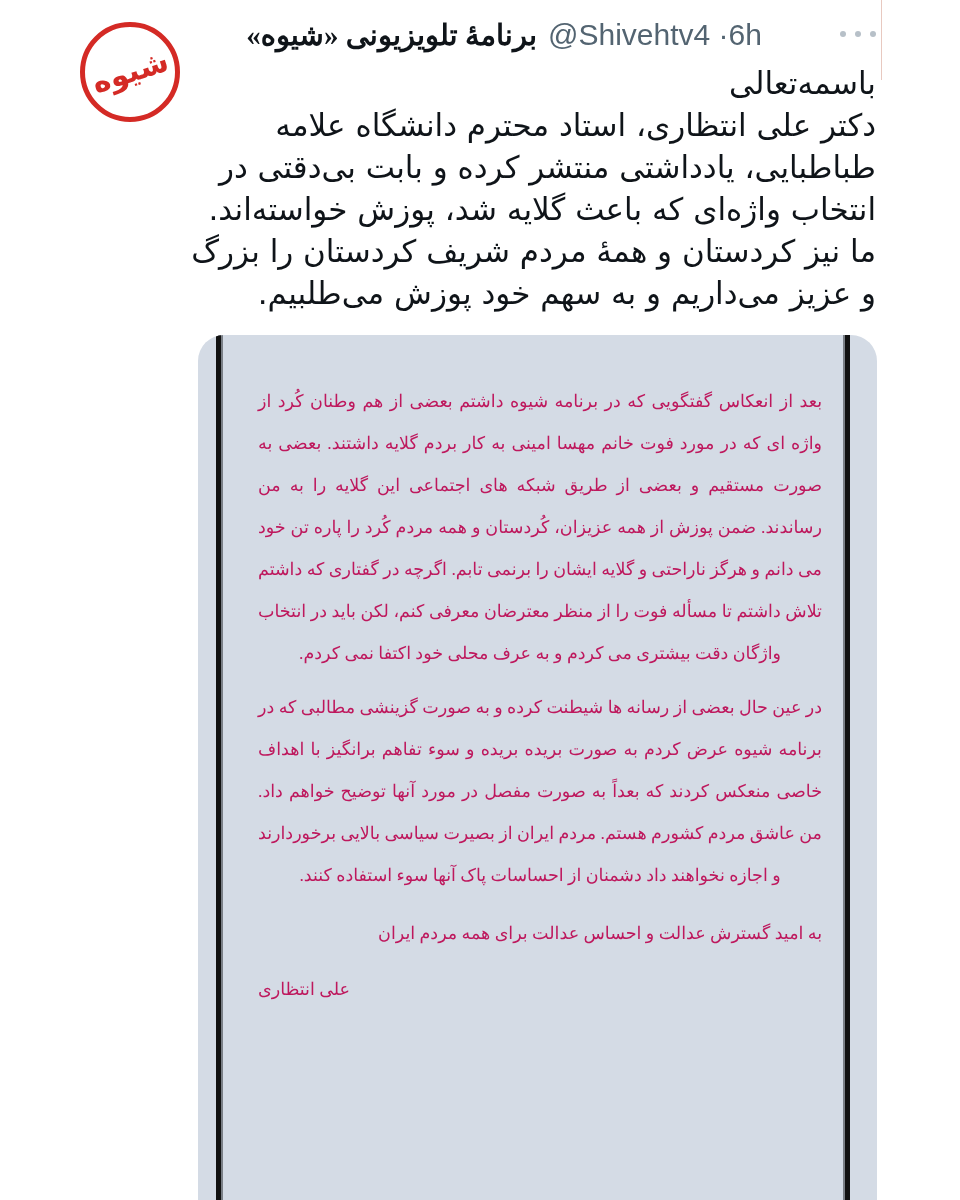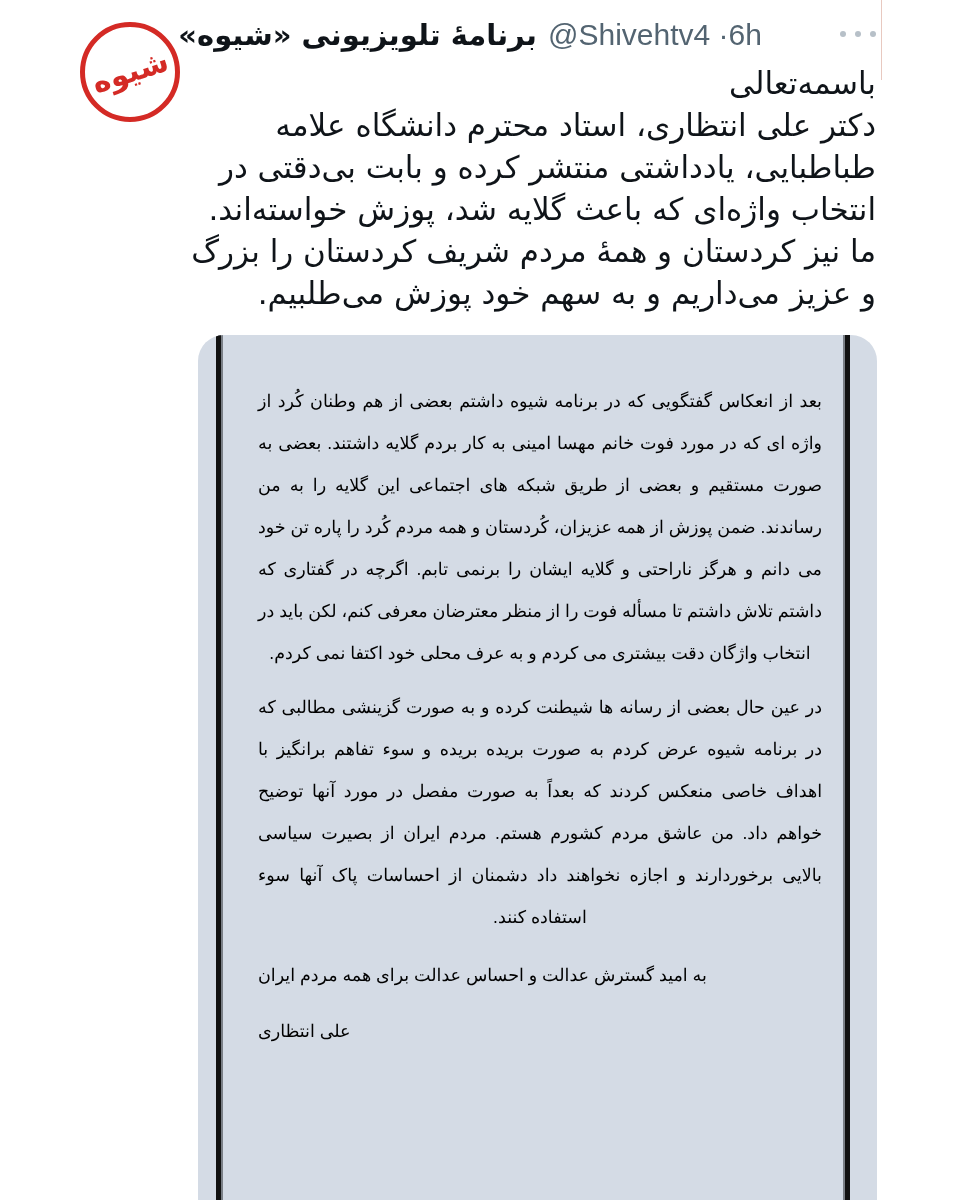--- a/index.html
+++ b/index.html
@@ -66,20 +66,21 @@
   .display-name {
     position: absolute;
     right: 423px;
     top: 14px;
     font-weight: bold;
     font-size: 29px;
     direction: rtl;
     color: #0f1419;
     white-space: nowrap;
     line-height: 42px;
+    font-family: Liberation Serif, serif;
   }
   .handle-time {
     position: absolute;
     left: 548px;
     top: 14px;
     font-size: 30px;
     color: #536471;
     white-space: nowrap;
     line-height: 42px;
     font-family: "Liberation Sans", sans-serif;
@@ -125,37 +126,37 @@
     background: #111111;
     box-shadow: -2px 0 0 #7a7f86;
   }
   .letter {
     position: absolute;
     left: 60px;
     top: 45px;
     width: 564px;
     direction: rtl;
     text-align: center;
-    font-family: Liberation Sans, sans-serif;
+    font-family: Liberation Serif, serif;
     font-size: 17.5px;
-    color: #000000;
+    color: #be185d;
   }
   .letter .para {
     margin: 0;
     line-height: 42px;
     text-align: justify;
     text-align-last: center;
   }
   .letter .para + .para {
     margin-top: 12px;
   }
   .letter .closing {
     margin-top: 16px;
     line-height: 42px;
-    text-align: left;
+    text-align: right;
   }
   .letter .regards {
     margin-top: 10px;
     line-height: 42px;
     text-align: center;
     position: relative;
   }
   .letter .regards .cursor-mark {
     display: inline-block;
     width: 1px;

